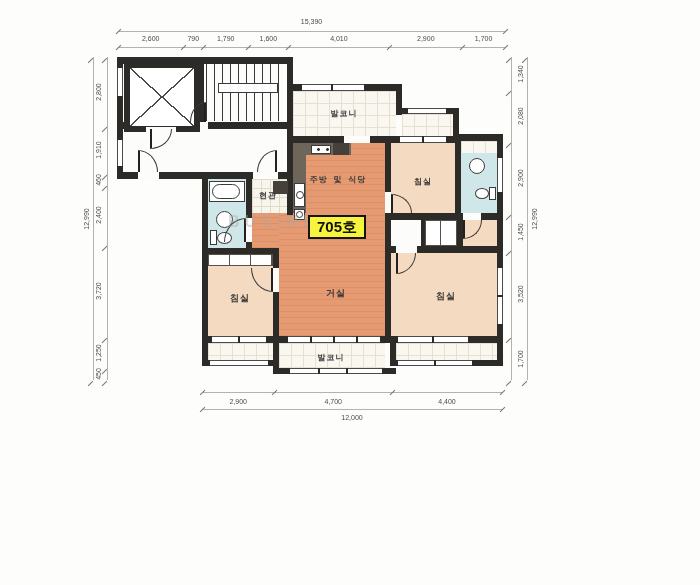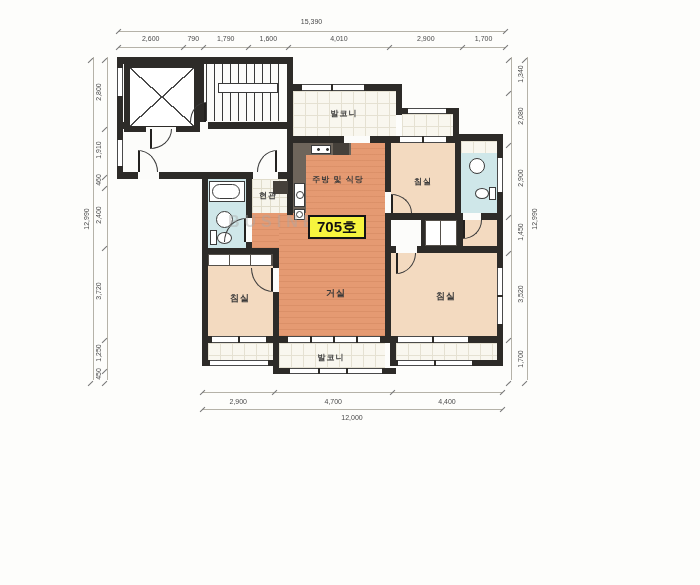--- a/index.html
+++ b/index.html
@@ -39,21 +39,21 @@
   .elev{position:absolute;border:6px solid #2d2b28;background:
         linear-gradient(to top right,transparent 49.2%,#4a4a4a 49.2% 50.8%,transparent 50.8%),
         linear-gradient(to bottom right,transparent 49.2%,#4a4a4a 49.2% 50.8%,transparent 50.8%),#fff;}
   .stairs{position:absolute;background:repeating-linear-gradient(90deg,#3a3a3a 0 1.5px,transparent 1.5px 8px);}
   .rail{position:absolute;background:#fff;border:1px solid #3a3a3a;}
   .ward{position:absolute;background:#fff;border:1px solid #55504a;
         background-image:repeating-linear-gradient(90deg,transparent 0 20px,#55504a 20px 21px);}
   .closet{position:absolute;background:#fff;border:1px solid #55504a;
         background-image:linear-gradient(90deg,transparent 0 14px,#55504a 14px 15px,transparent 15px);}
   .lbl{position:absolute;transform:translate(-50%,-50%);font-weight:bold;font-size:8px;
-       color:#3a3a3a;white-space:nowrap;letter-spacing:1px;}
+       color:#3a3a3a;white-space:nowrap;letter-spacing:1px;font-family:Liberation Mono, monospace;}
   .lbl-lg{font-size:9px;}
   .unit-box{position:absolute;background:#f7f43e;border:2px solid #141414;color:#111;
        font-size:15px;font-weight:bold;line-height:20px;padding:0 7px;white-space:nowrap;}
   .wm{position:absolute;font-size:16px;font-weight:bold;letter-spacing:5px;
       color:rgba(168,168,168,0.42);white-space:nowrap;}
   .dim-line{position:absolute;background:#b5b2a8;}
   .dim-tick{position:absolute;width:1px;height:7px;background:#777;transform:rotate(45deg);}
   .dim-lbl{position:absolute;font-size:7px;color:#4a4a4a;white-space:nowrap;}
 </style>
 </head>

